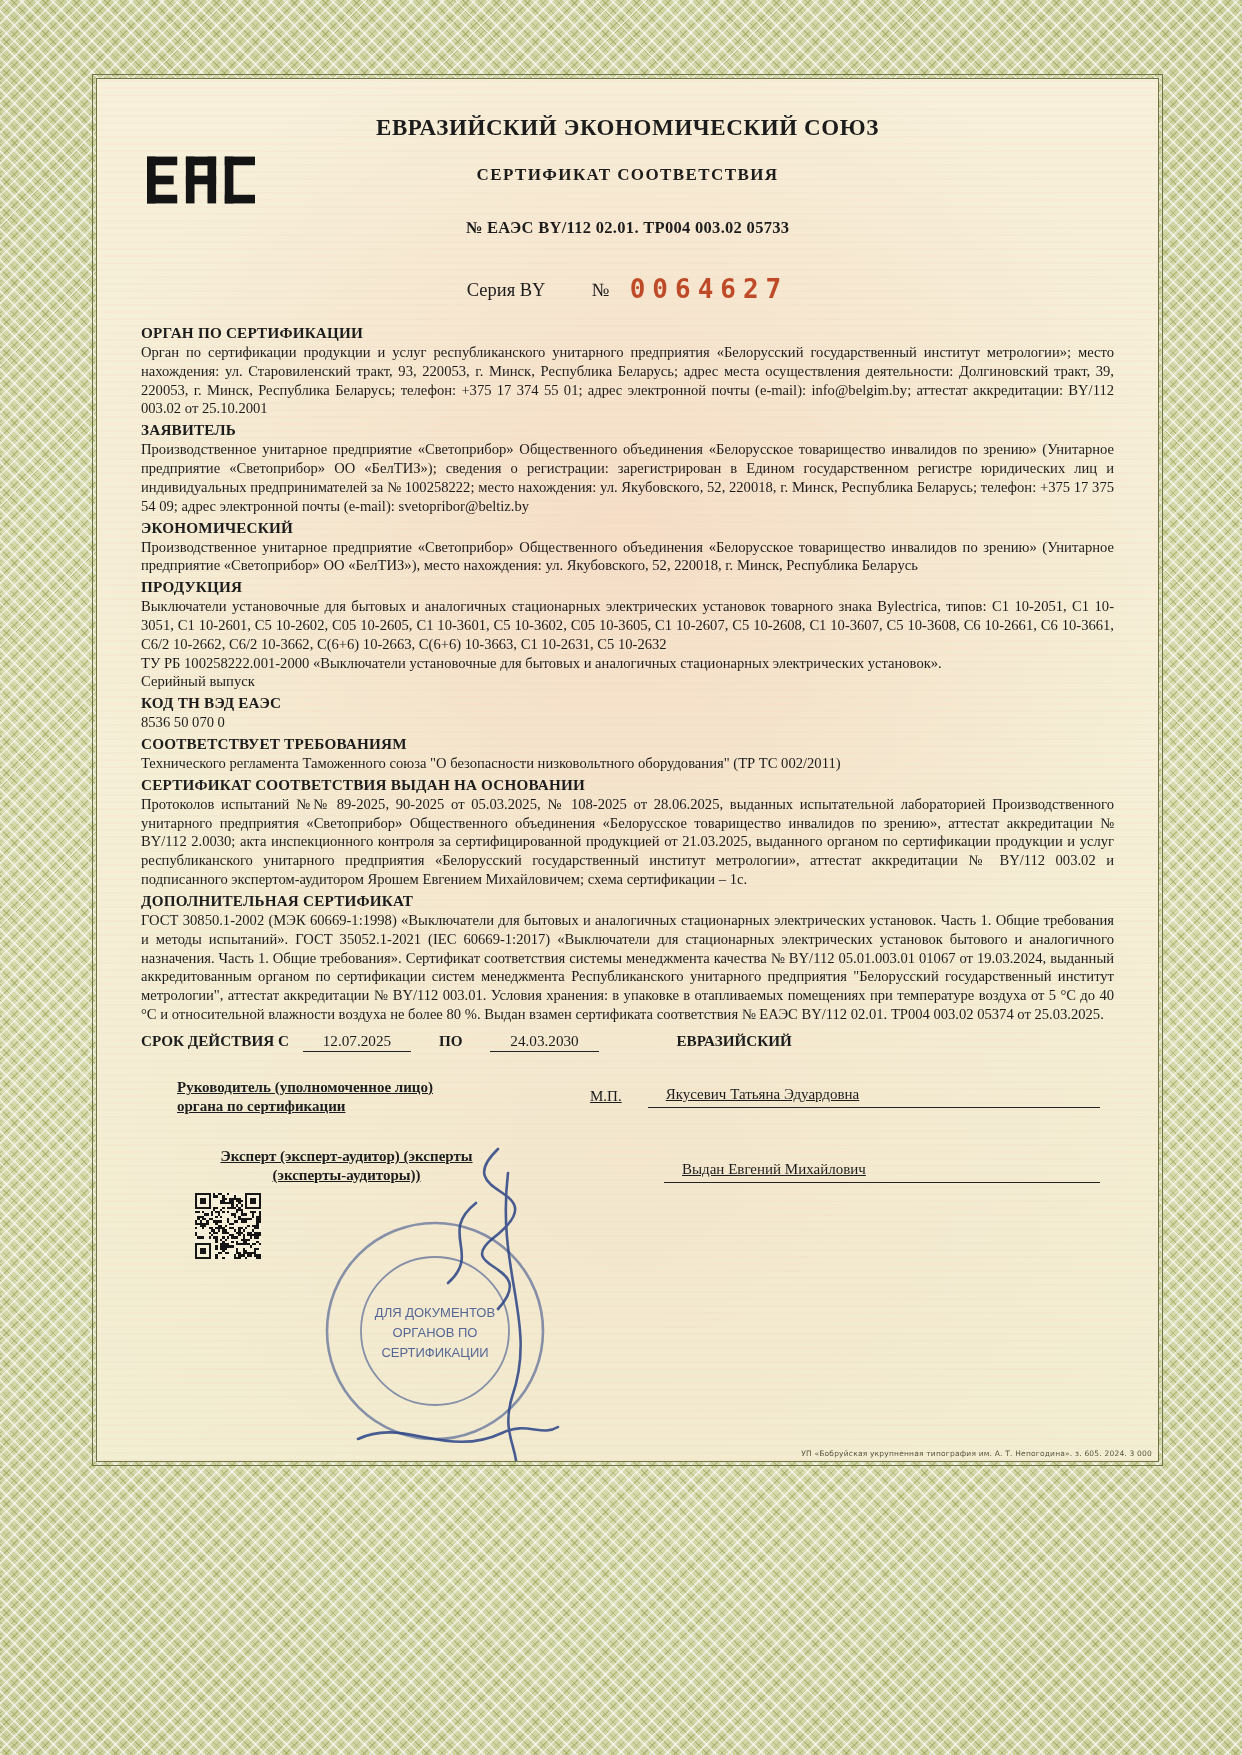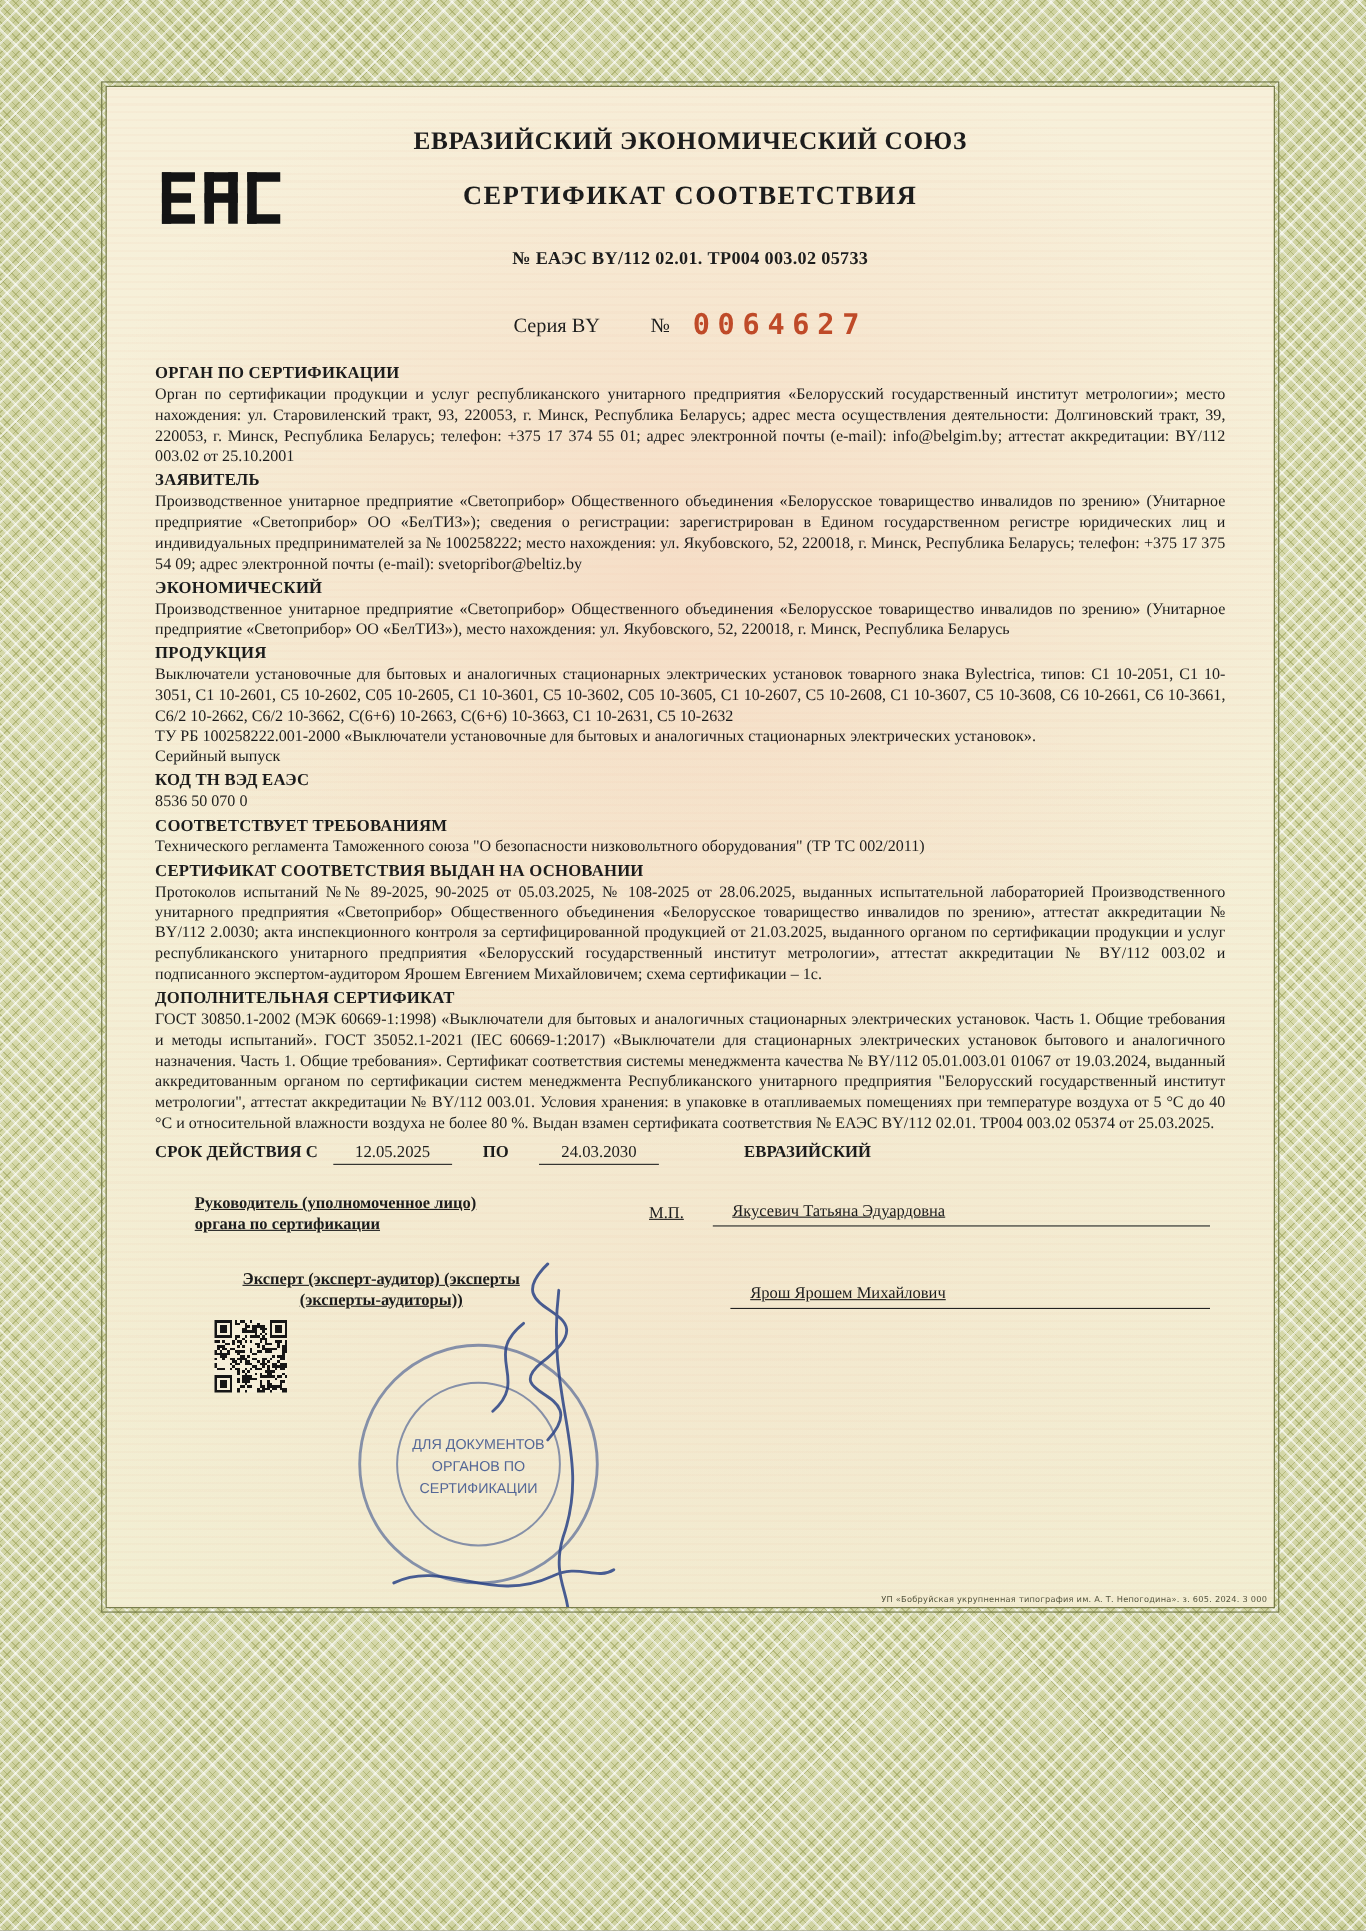--- a/index.html
+++ b/index.html
@@ -21,21 +21,21 @@
     background:
       radial-gradient(ellipse 75% 52% at 50% 33%, rgba(246,206,184,.55), rgba(246,206,184,0) 72%),
       radial-gradient(ellipse 85% 55% at 50% 78%, rgba(244,212,190,.30), rgba(244,212,190,0) 75%),
       repeating-linear-gradient(0deg, rgba(228,150,120,.05) 0 2px, rgba(0,0,0,0) 2px 7px),
       linear-gradient(#f7f0da, #f2efd3);
   }
   .content{position:absolute; inset:0; padding:24px 44px 16px 44px; overflow:hidden;}
   .eac{position:absolute; left:50px; top:58px;}
   .hdr{text-align:center;}
   .hdr-union{font-size:23px; font-weight:bold; letter-spacing:.6px; padding-top:12px;}
-  .hdr-cert{font-size:24px; font-weight:bold; letter-spacing:1.4px; margin-top:24px;}
+  .hdr-cert{font-size:17px; font-weight:bold; letter-spacing:1.4px; margin-top:24px;}
   .hdr-num{font-size:16.5px; font-weight:bold; margin-top:33px; letter-spacing:.3px;}
   .series{margin-top:36px; font-size:18.5px;}
   .series .nosign{margin-left:42px;}
   .series .num{font-family:"DejaVu Sans Mono", monospace; font-weight:bold; font-size:26px;
     color:#bf4a28; letter-spacing:7px; margin-left:16px; vertical-align:-2px;}
   .secs{margin-top:20px;}
   .sec h3{font-size:15.2px; font-weight:bold; margin:3px 0 1px; letter-spacing:.2px;}
   .sec p{font-size:14.6px; line-height:1.29; text-align:justify; margin:0;}
   .sec p.nojust{text-align:left;}
   .validity{margin-top:8px; font-size:15.2px; white-space:nowrap;}
@@ -127,38 +127,38 @@
           <p>Протоколов испытаний №№ 89-2025, 90-2025 от 05.03.2025, № 108-2025 от 28.06.2025, выданных испытательной лабораторией Производственного унитарного предприятия «Светоприбор» Общественного объединения «Белорусское товарищество инвалидов по зрению», аттестат аккредитации № BY/112 2.0030; акта инспекционного контроля за сертифицированной продукцией от 21.03.2025, выданного органом по сертификации продукции и услуг республиканского унитарного предприятия «Белорусский государственный институт метрологии», аттестат аккредитации № BY/112 003.02 и подписанного экспертом-аудитором Ярошем Евгением Михайловичем; схема сертификации – 1с.</p>
         </div>
         <div class="sec">
           <h3>ДОПОЛНИТЕЛЬНАЯ СЕРТИФИКАТ</h3>
           <p>ГОСТ 30850.1-2002 (МЭК 60669-1:1998) «Выключатели для бытовых и аналогичных стационарных электрических установок. Часть 1. Общие требования и методы испытаний». ГОСТ 35052.1-2021 (IEC 60669-1:2017) «Выключатели для стационарных электрических установок бытового и аналогичного назначения. Часть 1. Общие требования». Сертификат соответствия системы менеджмента качества № BY/112 05.01.003.01 01067 от 19.03.2024, выданный аккредитованным органом по сертификации систем менеджмента Республиканского унитарного предприятия "Белорусский государственный институт метрологии", аттестат аккредитации № BY/112 003.01. Условия хранения: в упаковке в отапливаемых помещениях при температуре воздуха от 5 °С до 40 °С и относительной влажности воздуха не более 80 %. Выдан взамен сертификата соответствия № ЕАЭС BY/112 02.01. ТР004 003.02 05374 от 25.03.2025.</p>
         </div>
       </div>
 
       <div class="validity">
         <span class="lbl">СРОК ДЕЙСТВИЯ С</span>
-        <span class="date">12.05.2025</span>
+        <span class="date">12.07.2025</span>
         <span class="po">ПО</span>
         <span class="date">24.03.2030</span>
         <span class="incl">ЕВРАЗИЙСКИЙ</span>
       </div>
 
       <div class="sig">
         <div class="sig-row r1">
           <div class="sig-label">Руководитель (уполномоченное лицо) органа по сертификации</div>
           <div class="mp">М.П.</div>
           <div class="nameblock">
             <span class="name">Якусевич Татьяна Эдуардовна</span>
           </div>
         </div>
         <div class="sig-row r2">
           <div class="sig-label">Эксперт (эксперт-аудитор) (эксперты (эксперты-аудиторы))</div>
           <div class="nameblock">
-            <span class="name">Ярош Ярошем Михайлович</span>
+            <span class="name">Выдан Евгений Михайлович</span>
           </div>
         </div>
         <div class="qr-row">
           <span class="qr">
             <svg width="66" height="66" viewBox="0 0 29 29" style="shape-rendering:crispEdges">
               <rect x="0" y="0" width="29" height="29" fill="#f6efd9"></rect>
               <g fill="#161616">
                 <rect x="0" y="0" width="7" height="7"></rect>
                   <rect x="1" y="1" width="5" height="5" fill="#f6efd9"></rect>
                   <rect x="2" y="2" width="3" height="3"></rect>

